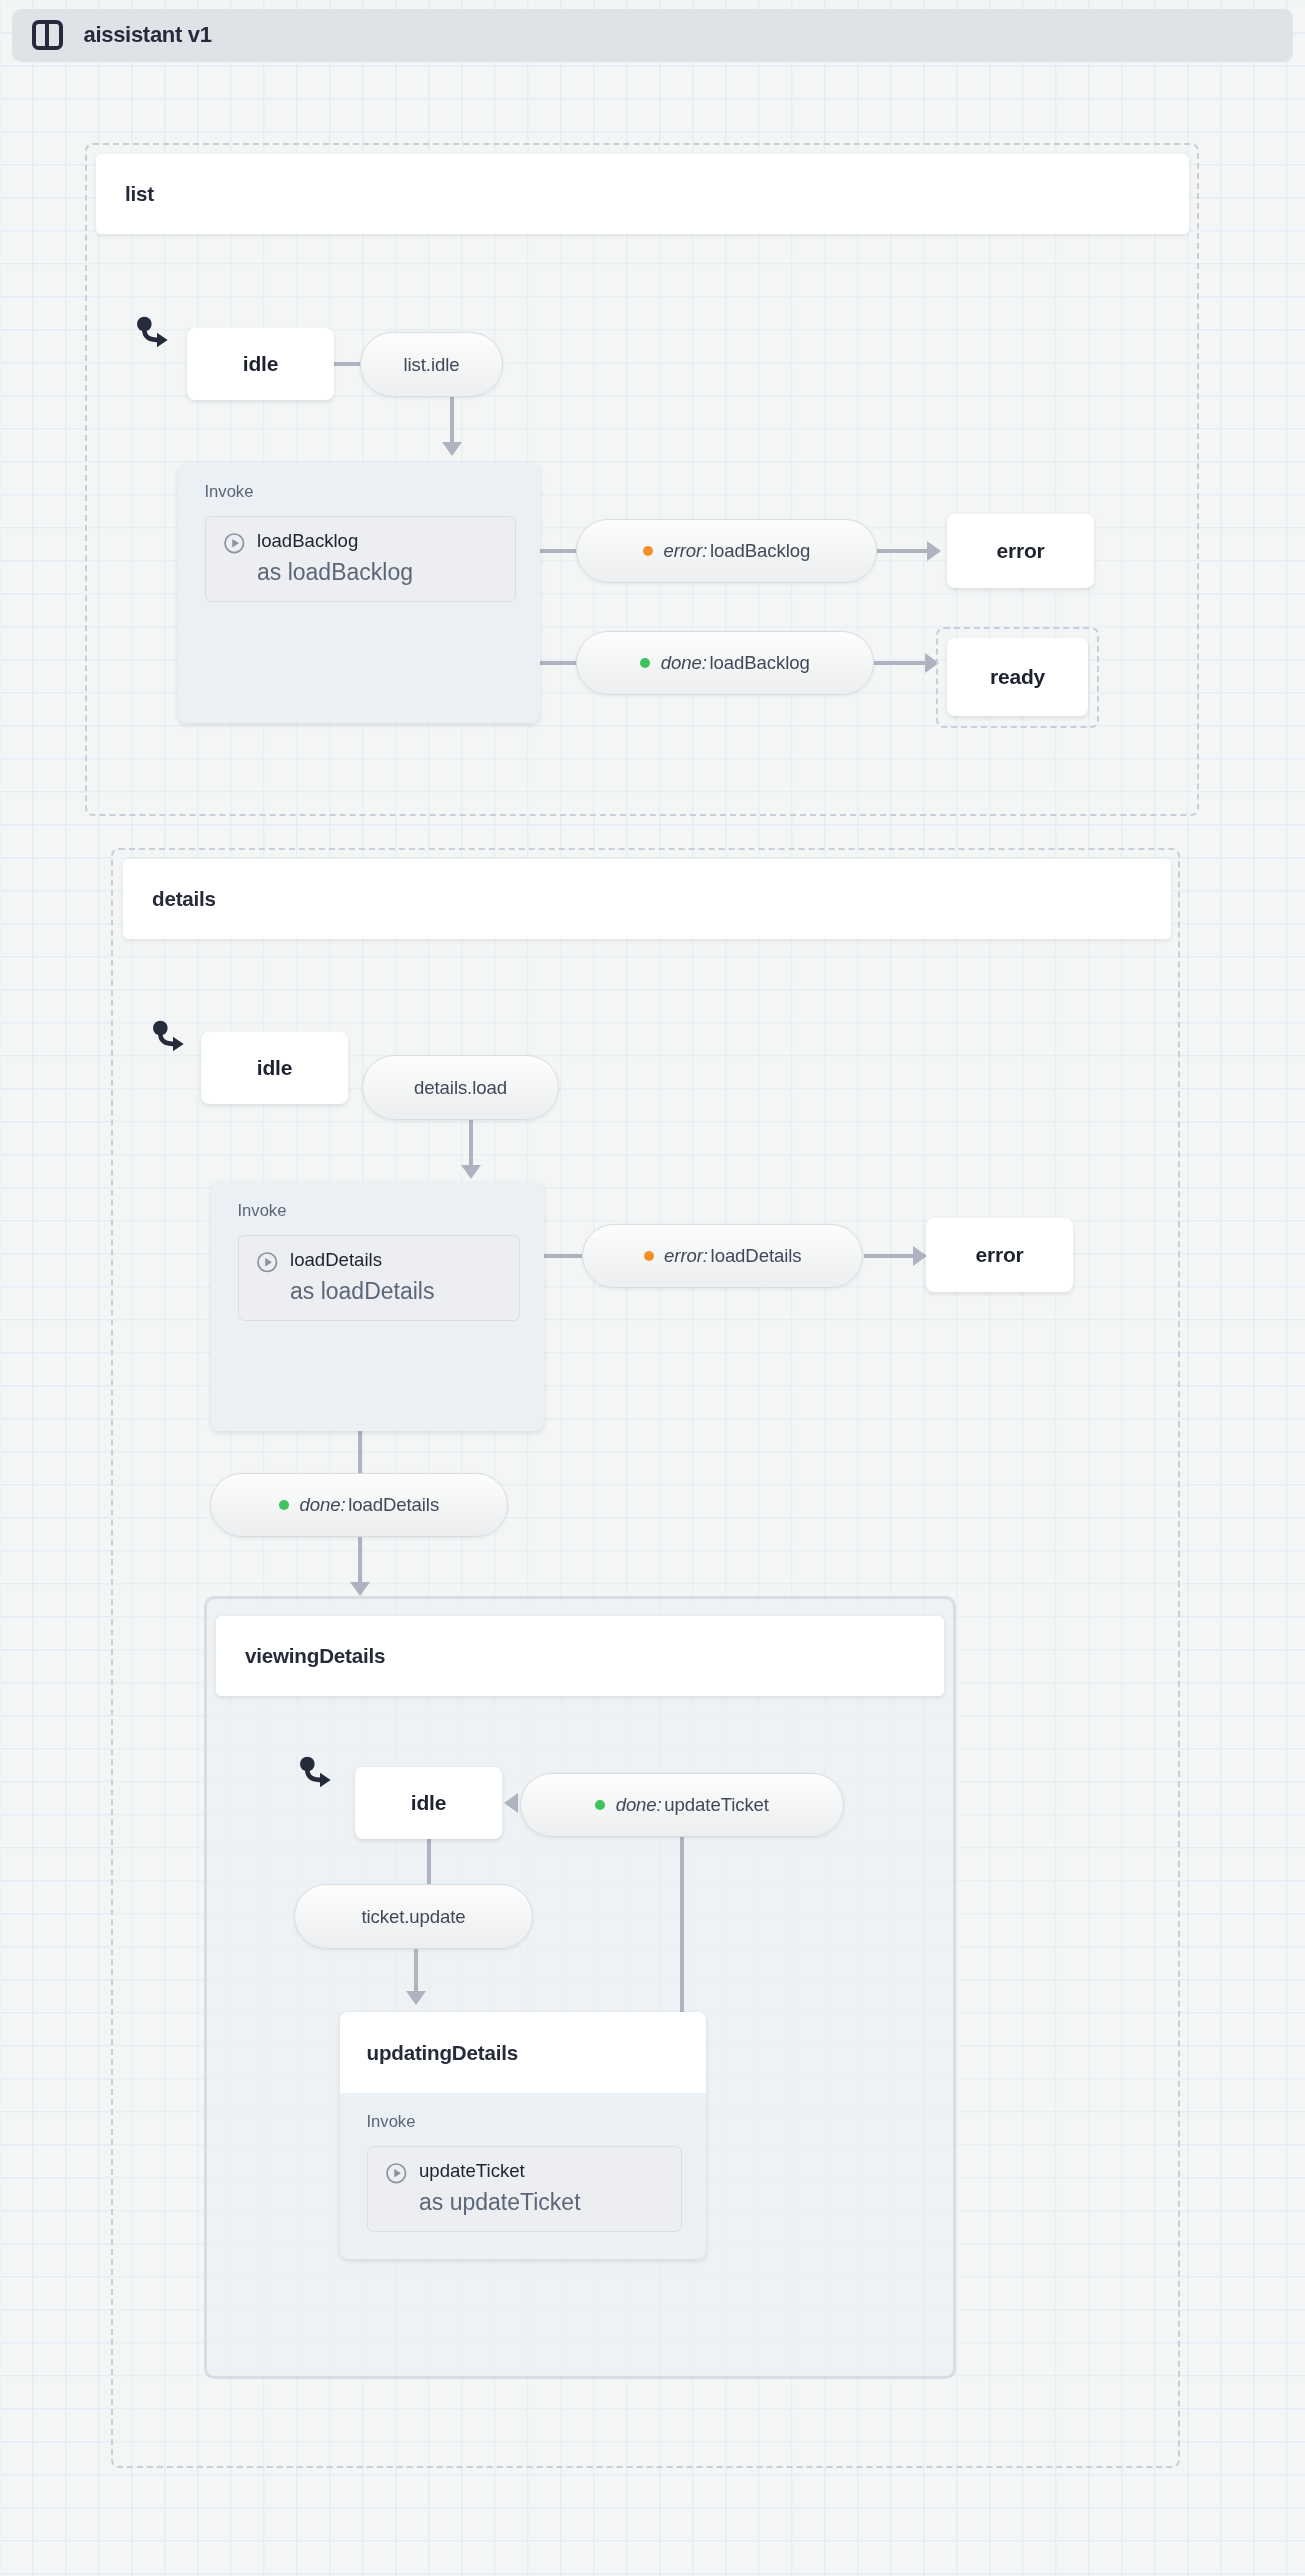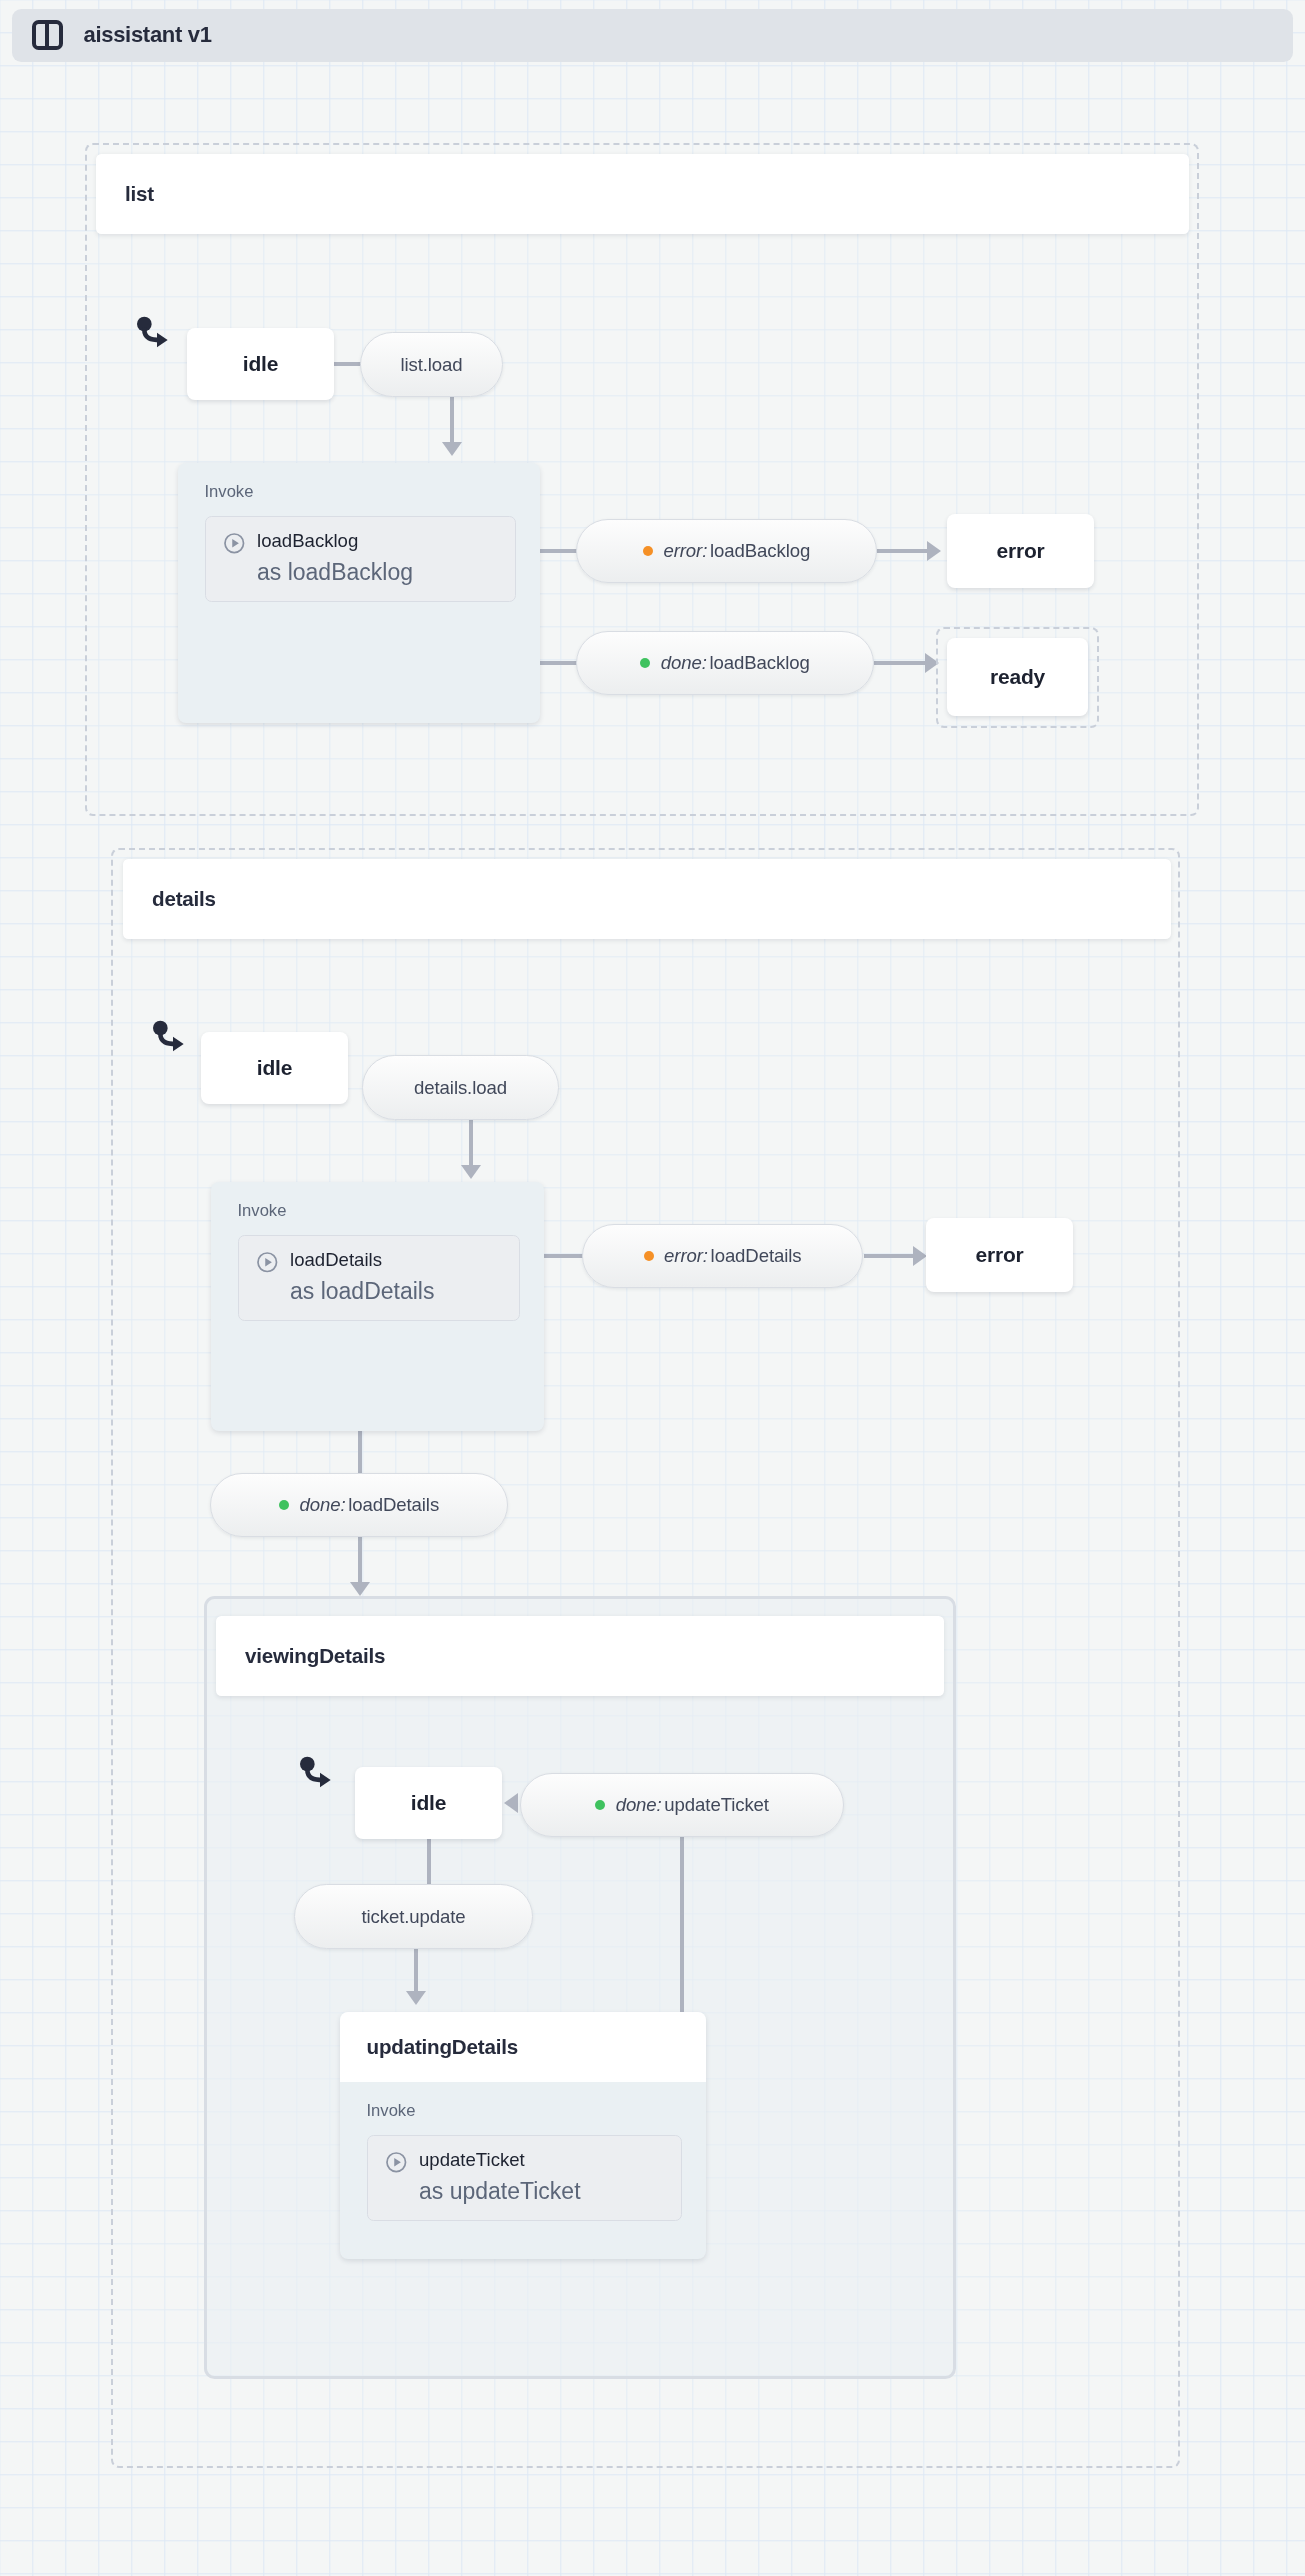--- a/index.html
+++ b/index.html
@@ -260,21 +260,21 @@
   <path d="M33 25 L49 36 L33 47 Z" fill="#262b3c"></path>
 </svg>
 
 <div class="state" style="left:187px; top:328px; width:147px; height:72px;">
   <span class="state-label">idle</span>
 </div>
 
 <div class="edge h" style="left:334px; top:362px; width:28px;"></div>
 
 <div class="pill" style="left:360px; top:332px; width:143px; height:65px;">
-  <span class="pill-text">list.load</span>
+  <span class="pill-text">list.idle</span>
 </div>
 
 <div class="edge v" style="left:450px; top:396px; height:50px;"></div>
 <div class="arrow-down" style="left:442px; top:442px;"></div>
 
 <div class="card" style="left:178px; top:463px; width:362px; height:260px;">
   <div class="card-body">
     <div class="invoke-label">Invoke</div>
     <div class="invoke-chip">
       <svg class="play-icon" viewBox="0 0 34 34">
@@ -410,21 +410,21 @@
 <div class="edge v" style="left:427px; top:1838px; height:64px;"></div>
 
 <div class="pill" style="left:294px; top:1884px; width:239px; height:65px;">
   <span class="pill-text">ticket.update</span>
 </div>
 
 <div class="edge v" style="left:414px; top:1949px; height:46px;"></div>
 <div class="arrow-down" style="left:406px; top:1991px;"></div>
 
 <div class="card" style="left:340px; top:2012px; width:366px; height:247px;">
-  <div class="card-head" style="height:70px;">
+  <div class="card-head" style="height:81px;">
     <span class="card-title">updatingDetails</span>
   </div>
   <div class="card-body">
     <div class="invoke-label">Invoke</div>
     <div class="invoke-chip">
       <svg class="play-icon" viewBox="0 0 34 34">
         <circle cx="17" cy="17" r="14" fill="none" stroke="#8b93a3" stroke-width="2.6"></circle>
         <path d="M14 10.5 L24 17 L14 23.5 Z" fill="#8b93a3"></path>
       </svg>
       <div class="invoke-texts">

